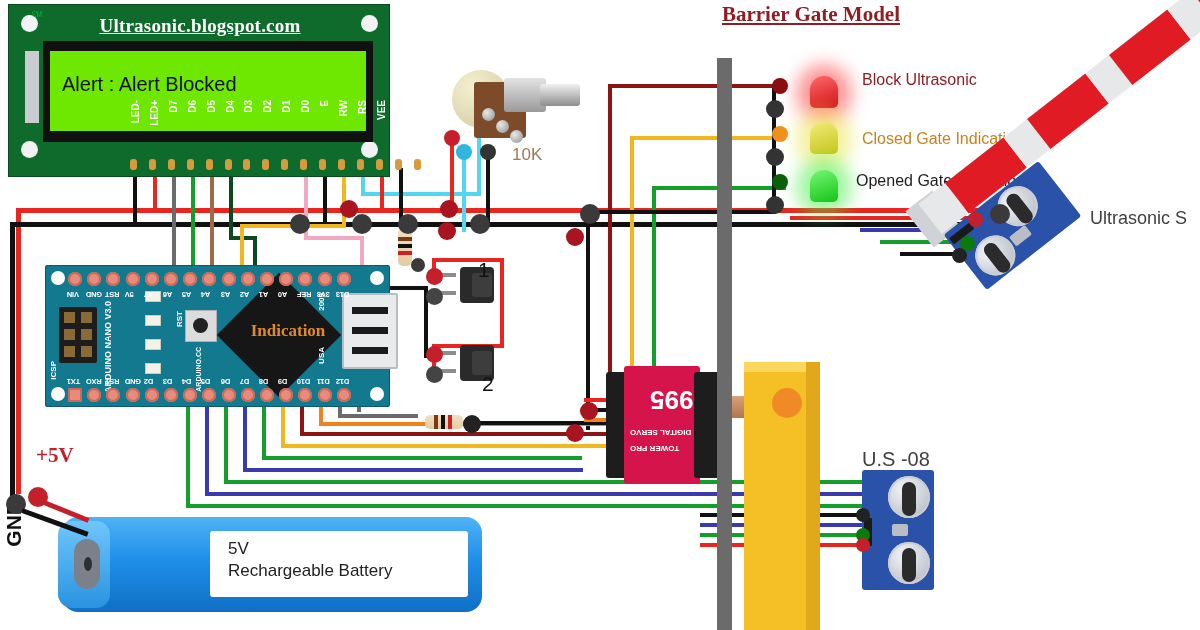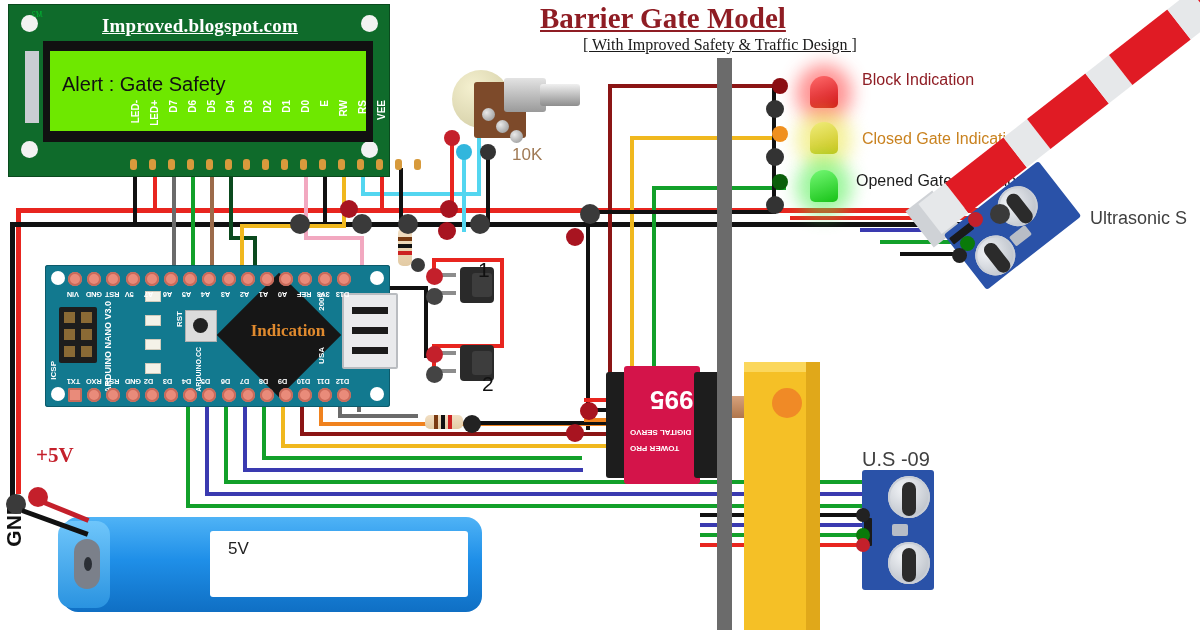--- a/index.html
+++ b/index.html
@@ -24,22 +24,22 @@
   #lcdbezel{position:absolute;left:34px;top:36px;width:330px;height:101px;background:#111;}
   #lcdglass{position:absolute;left:7px;top:10px;width:316px;height:80px;background:#6ee800;}
   #lcdtext{position:absolute;left:12px;top:22px;font-size:20px;color:#111;
        font-family:"Liberation Sans",sans-serif;}
   #lcdside{position:absolute;left:16px;top:46px;width:14px;height:72px;background:#c9cdd2;}
   .lcdpinlabel{position:absolute;font-size:10px;font-weight:bold;color:#fff;
        writing-mode:vertical-rl;transform:rotate(180deg);letter-spacing:0;line-height:1;}
   .lcdpin{position:absolute;width:7px;height:11px;border-radius:3px;background:#d79a3c;}
 
   
-  #maintitle{position:absolute;left:540px;top:2px;width:360px;text-align:left;
-      font-family:"Liberation Serif",serif;font-weight:bold;font-size:29px;color:#8f1d24;
+  #maintitle{position:absolute;left:540px;top:2px;width:360px;text-align:right;
+      font-family:"Liberation Serif",serif;font-weight:bold;font-size:21px;color:#8f1d24;
       text-decoration:underline;}
   #subtitle{position:absolute;left:520px;top:36px;width:400px;text-align:center;
       font-family:"Liberation Serif",serif;font-size:16px;color:#1a1a1a;text-decoration:underline;}
 
   
   .ledlabel{position:absolute;font-size:16px;font-family:"Liberation Sans",sans-serif;}
   .led{position:absolute;width:36px;height:34px;}
   .led .body{position:absolute;left:4px;top:0;width:28px;height:32px;border-radius:14px 14px 5px 5px;}
   .led .glow{position:absolute;left:-10px;top:-12px;width:56px;height:58px;border-radius:50%;
       filter:blur(9px);opacity:.55;}
@@ -160,21 +160,20 @@
   #truck .mirror{position:absolute;left:22px;top:78px;width:44px;height:30px;border-radius:8px;
       background:linear-gradient(180deg,#2f63ab,#16345f);}
   #truck .antenna{position:absolute;left:80px;top:0px;width:3px;height:52px;background:#cfd4da;transform:rotate(7deg);}
 </style>
 </head>
 <body>
 
 <div id="stage">
 
   <div id="maintitle">Barrier Gate Model</div>
-  <div id="subtitle">[ With Improved Safety &amp; Traffic Design ]</div>
 
   <div class="w" style="left:16px;top:208px;width:1000px;height:5px;background:#e8251f;"></div>
   <div class="w" style="left:16px;top:208px;width:5px;height:286px;background:#e8251f;"></div>
 
   <div class="w" style="left:10px;top:222px;width:1006px;height:5px;background:#111;"></div>
   <div class="w" style="left:10px;top:222px;width:5px;height:278px;background:#111;"></div>
 
   <div class="w" style="left:133px;top:168px;width:4px;height:58px;background:#111;"></div>
   <div class="w" style="left:153px;top:168px;width:4px;height:44px;background:#e8251f;"></div>
   <div class="w" style="left:172px;top:168px;width:4px;height:100px;background:#6b6b6b;"></div>
@@ -255,25 +254,25 @@
   <div class="w" style="left:432px;top:344px;width:72px;height:4px;background:#e8251f;"></div>
   <div class="w" style="left:424px;top:288px;width:4px;height:70px;background:#111;"></div>
   <div class="w" style="left:390px;top:286px;width:38px;height:4px;background:#111;"></div>
 
   <div id="lcd">
     <div class="hole h1"></div>
     <div class="hole h2"></div>
     <div class="hole h3"></div>
     <div class="hole h4"></div>
     <div class="tinytxt">M3</div>
-    <div id="lcdtitle">Improved.blogspot.com</div>
+    <div id="lcdtitle">Ultrasonic.blogspot.com</div>
     <div id="lcdside"></div>
     <div id="lcdbezel">
       <div id="lcdglass">
-        <div id="lcdtext">Alert : Gate Safety</div>
+        <div id="lcdtext">Alert : Alert Blocked</div>
       </div>
     </div>
   </div>
   <div id="lcdpins">
       <div class="lcdpinlabel" style="left: 131px; top: 100px;">LED-</div>
       <div class="lcdpin" style="left: 130px; top: 159px;"></div>
       <div class="lcdpinlabel" style="left: 149.9px; top: 100px;">LED+</div>
       <div class="lcdpin" style="left: 148.9px; top: 159px;"></div>
       <div class="lcdpinlabel" style="left: 168.8px; top: 100px;">D7</div>
       <div class="lcdpin" style="left: 167.8px; top: 159px;"></div>
@@ -302,21 +301,21 @@
       <div class="lcdpinlabel" style="left: 395.6px; top: 100px;">VCC</div>
       <div class="lcdpin" style="left: 394.6px; top: 159px;"></div>
       <div class="lcdpinlabel" style="left: 414.5px; top: 100px;">VSS</div>
       <div class="lcdpin" style="left: 413.5px; top: 159px;"></div>
     </div>
 
   <div class="led" style="left:806px;top:76px;">
     <div class="glow" style="background:#ff3b3b;"></div>
     <div class="body" style="background:linear-gradient(160deg,#ff6b6b,#cf0f14);"></div>
   </div>
-  <div class="ledlabel" style="left:862px;top:71px;color:#8f1d24;">Block Indication</div>
+  <div class="ledlabel" style="left:862px;top:71px;color:#8f1d24;">Block Ultrasonic</div>
 
   <div class="led" style="left:806px;top:122px;">
     <div class="glow" style="background:#ece64a;"></div>
     <div class="body" style="background:linear-gradient(160deg,#f0ec7a,#c9c41a);"></div>
   </div>
   <div class="ledlabel" style="left:862px;top:130px;color:#c9821f;">Closed Gate Indication</div>
 
   <div class="led" style="left:806px;top:170px;">
     <div class="glow" style="background:#4dee4d;"></div>
     <div class="body" style="background:linear-gradient(160deg,#74f874,#17c217);"></div>
@@ -523,32 +522,33 @@
     <div class="board" style="left:0;top:0;width:72px;height:120px;"></div>
     <div class="eye" style="left:26px;top:6px;width:42px;height:42px;">
         <i></i>
       </div>
     <div class="eye" style="left:26px;top:72px;width:42px;height:42px;">
         <i></i>
       </div>
     <div class="xtal" style="left:30px;top:54px;width:16px;height:12px;"></div>
     <div class="pinhdr" style="left:2px;top:48px;width:8px;height:28px;"></div>
   </div>
-  <div class="uslabel" style="left:862px;top:448px;font-size:20px;">U.S -09</div>
+  <div class="uslabel" style="left:862px;top:448px;font-size:20px;">U.S -08</div>
   <div class="node" style="left:856px;top:508px;width:14px;height:14px;background:#222;"></div>
   <div class="node" style="left:856px;top:528px;width:14px;height:14px;background:#0a7a0a;"></div>
   <div class="node" style="left:856px;top:538px;width:14px;height:14px;background:#c4202b;"></div>
 
 
   <div id="batt">
     <div class="cap"></div>
     <div class="nub"></div>
     <div class="nubdot"></div>
     <div id="battlabel">
       <span style="margin-top:8px;">5V</span>
+      <span style="margin-top:2px;">Rechargeable Battery</span>
     </div>
   </div>
   <div id="plus5v">+5V</div>
   <div id="gndlab">GND</div>
   <div class="node" style="left:28px;top:487px;width:20px;height:20px;background:#c4202b;"></div>
   <div class="node" style="left:6px;top:494px;width:20px;height:20px;background:#3a3a3a;"></div>
   <div class="w" style="left:44px;top:500px;width:48px;height:5px;background:#c4202b;transform:rotate(22deg);transform-origin:0 50%;"></div>
   <div class="w" style="left:22px;top:508px;width:70px;height:5px;background:#111;transform:rotate(20deg);transform-origin:0 50%;"></div>
 
   <div class="node" style="left:290px;top:214px;width:20px;height:20px;background:#3a3a3a;"></div>

